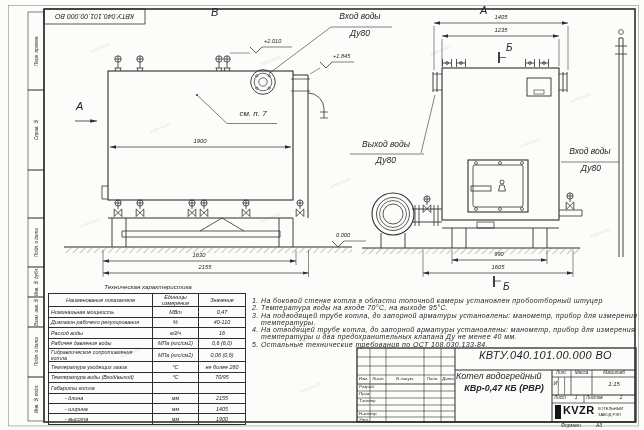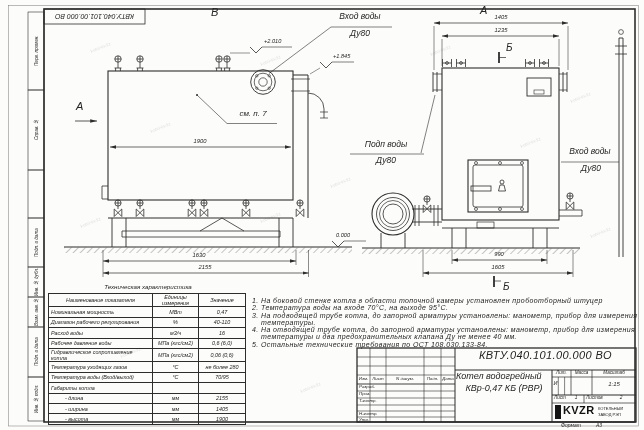--- a/index.html
+++ b/index.html
@@ -314,21 +314,21 @@
 
   <span class="tx" style="left:211px;top:7px;font-size:11px;">В</span>
   <span class="tx" style="left:480px;top:5px;font-size:11px;">А</span>
   <span class="tx" style="left:76px;top:101px;font-size:11px;">А</span>
   <span class="tx" style="left:506px;top:43px;font-size:10px;">Б</span>
   <span class="tx" style="left:503px;top:282px;font-size:10px;">Б</span>
   <span class="tx c" style="left:227px;top:110px;width:52px;font-size:8px;">см. п. 7</span>
 
   <span class="tx c" style="left:328px;top:12px;width:64px;font-size:8.5px;">Вход воды</span>
   <span class="tx c" style="left:330px;top:29px;width:60px;font-size:8.5px;">Ду80</span>
-  <span class="tx c" style="left:347px;top:140px;width:78px;font-size:8.5px;">Подп воды</span>
+  <span class="tx c" style="left:347px;top:140px;width:78px;font-size:8.5px;">Выход воды</span>
   <span class="tx c" style="left:355px;top:156px;width:62px;font-size:8.5px;">Ду80</span>
   <span class="tx c" style="left:558px;top:147px;width:64px;font-size:8.5px;">Вход воды</span>
   <span class="tx c" style="left:564px;top:164px;width:54px;font-size:8.5px;">Ду80</span>
 
   <span class="tx" style="left:264px;top:38.5px;font-size:5.6px;">+2.010</span>
   <span class="tx" style="left:333px;top:53.5px;font-size:5.6px;">+1.845</span>
   <span class="tx" style="left:336px;top:232.5px;font-size:5.6px;">0.000</span>
 
   <span class="tx c" style="left:180px;top:138.5px;width:40px;font-size:5.8px;">1900</span>
   <span class="tx c" style="left:179px;top:252.5px;width:40px;font-size:5.8px;">1630</span>
@@ -412,21 +412,21 @@
   <div class="notes">
     <div class="note">1.  На боковой стенке котла в области топочной камеры установлен пробоотборный штуцер</div>
     <div class="note">2.  Температура воды на входе 70°С, на выходе 95°С.</div>
     <div class="note">3.  На подводящей трубе котла, до запорной арматуры установлены: манометр, прибор для измерения температуры.</div>
     <div class="note">4.  На отводящей трубе котла, до запорной арматуры установлены: манометр, прибор для измерения температуры и два предохранительных клапана Ду не менее 40 мм.</div>
     <div class="note">5.  Остальные технические требования по ОСТ 108.030.133-84.</div>
   </div>
 
   <span class="tx c" style="left:457px;top:350px;width:177px;font-size:11px;letter-spacing:.4px;">КВТУ.040.101.00.000 ВО</span>
   <span class="tx c" style="left:456px;top:372px;width:84px;font-size:9px;">Котел водогрейный</span>
-  <span class="tx c" style="left:456px;top:384px;width:96px;font-size:9px;">КВр-0,47 КБ (РВР)</span>
+  <span class="tx c" style="left:456px;top:384px;width:96px;font-size:9px;font-weight:bold;">КВр-0,47 КБ (РВР)</span>
   <span class="tx c" style="left:552px;top:370.5px;width:19px;font-size:4.6px;">Лит.</span>
   <span class="tx c" style="left:571px;top:370.5px;width:21px;font-size:4.6px;">Масса</span>
   <span class="tx c" style="left:592px;top:370.5px;width:44px;font-size:4.6px;">Масштаб</span>
   <span class="tx c" style="left:552px;top:381px;width:7px;font-size:5.6px;">И</span>
   <span class="tx c" style="left:592px;top:381px;width:44px;font-size:6px;">1:15</span>
   <span class="tx" style="left:554px;top:396px;font-size:4.6px;">Лист</span>
   <span class="tx c" style="left:571px;top:396px;width:10px;font-size:4.8px;">1</span>
   <span class="tx" style="left:586px;top:396px;font-size:4.6px;">Листов</span>
   <span class="tx c" style="left:614px;top:396px;width:14px;font-size:4.8px;">2</span>
   <div class="logo-mark"></div>

